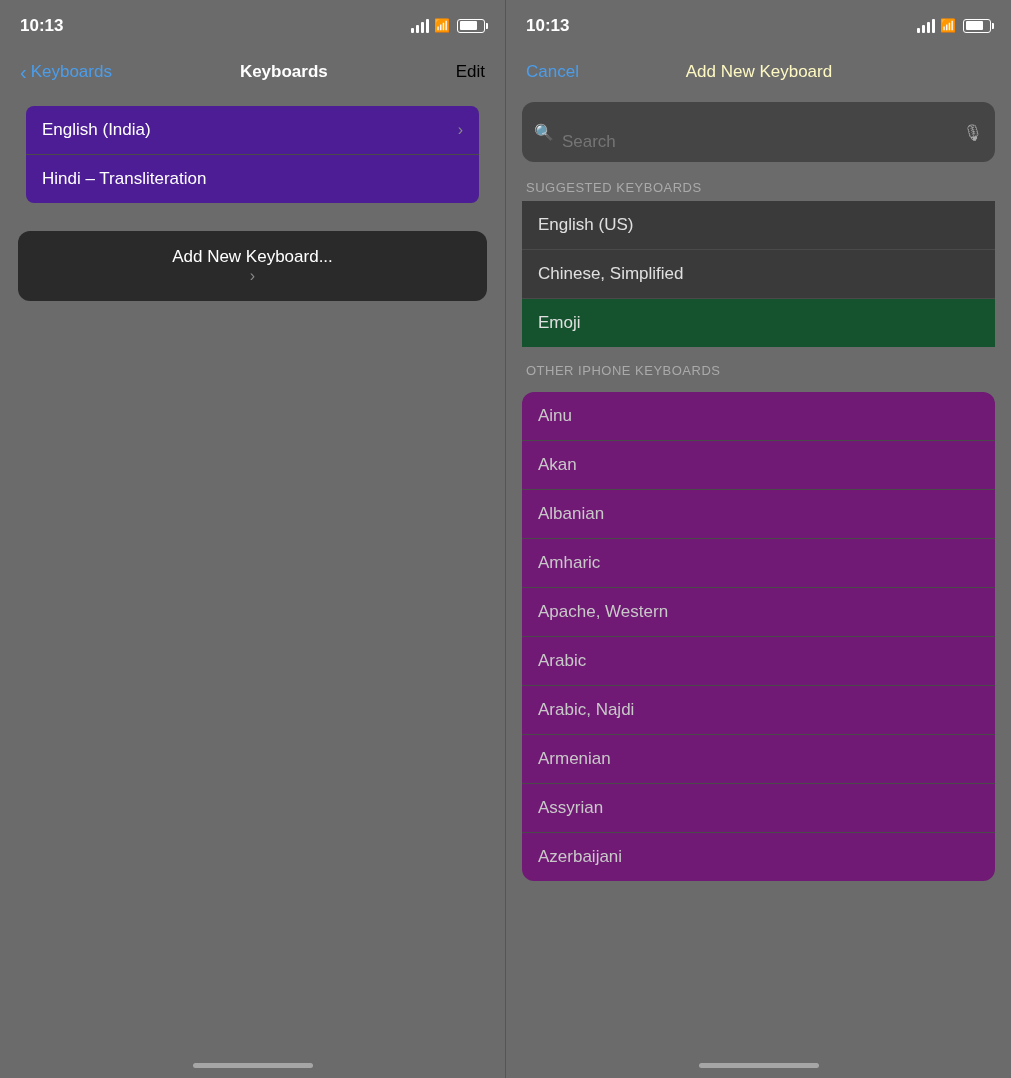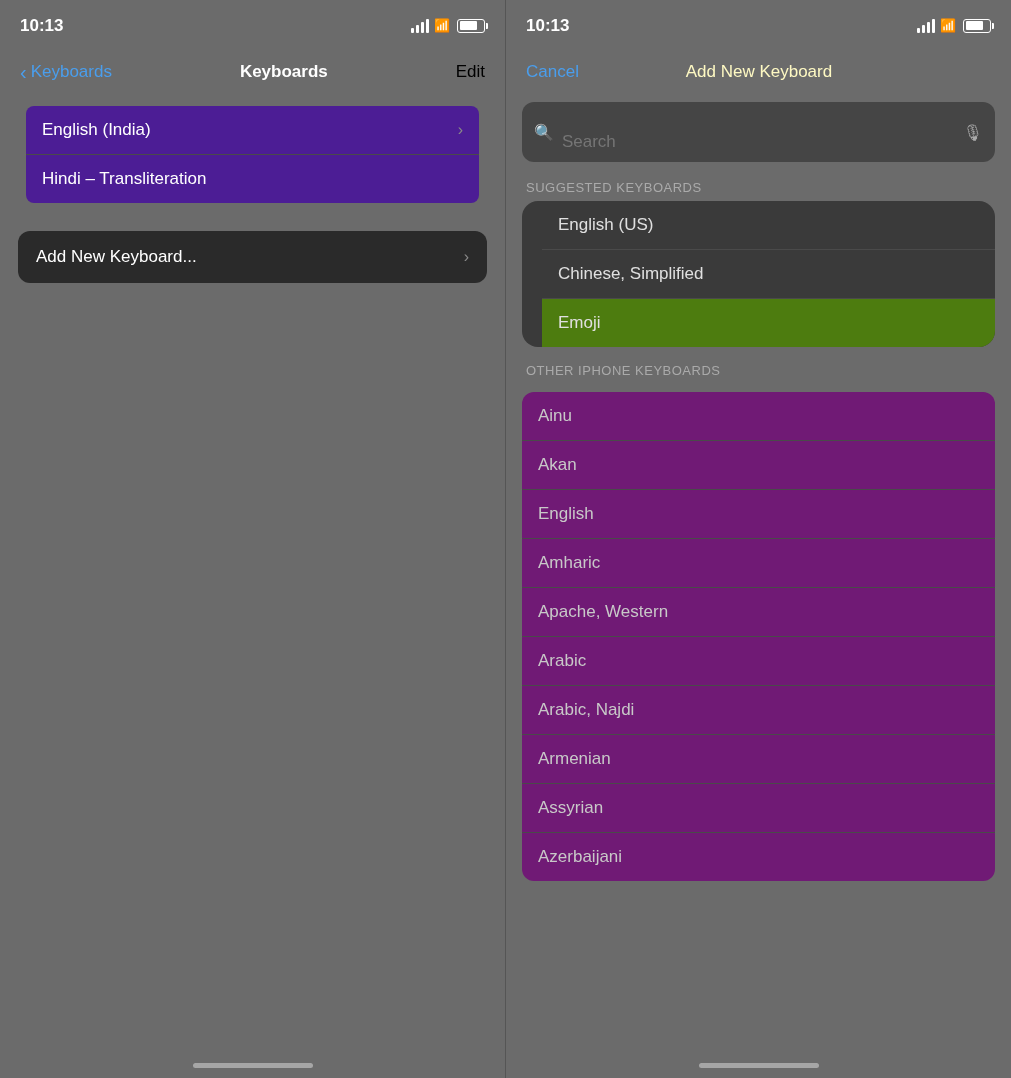--- a/index.html
+++ b/index.html
@@ -169,20 +169,21 @@
     
     .add-keyboard-btn {
       margin: 20px 18px;
       background: #2a2a2a;
       border-radius: 12px;
       display: flex;
       align-items: center;
       justify-content: space-between;
       padding: 16px 18px;
       cursor: pointer;
+      flex-direction: column;
     }
 
     .add-keyboard-label {
       color: #fff;
       font-size: 17px;
     }
 
     .add-keyboard-chevron {
       color: #888;
       font-size: 16px;
@@ -259,42 +260,41 @@
       font-size: 13px;
       font-weight: 400;
       letter-spacing: 0.5px;
       text-transform: uppercase;
     }
 
     
     .keyboard-list-section {
       margin: 0 16px;
       background: #3a3a3a;
-      border-radius: 16px;
+      border-radius: 0;
       overflow: hidden;
       margin-bottom: 8px;
-      padding-left: 20px;
     }
 
     .keyboard-list-item {
       display: flex;
       align-items: center;
       padding: 14px 16px;
       color: #e0e0e0;
       font-size: 17px;
       border-bottom: 1px solid #4a4a4a;
       cursor: pointer;
     }
 
     .keyboard-list-item:last-child {
       border-bottom: none;
     }
 
     .keyboard-list-item.selected-row {
-      background: #4d7c0f;
+      background: #14532d;
     }
 
     
     .other-section {
       margin: 8px 16px 0 16px;
       background: #701a75;
       border-radius: 12px;
       overflow: hidden;
     }
 
@@ -414,21 +414,21 @@
     <div class="section-header">OTHER IPHONE KEYBOARDS</div>
 
     <div class="other-section">
       <div class="other-list-item">
         <span>Ainu</span>
       </div>
       <div class="other-list-item">
         <span>Akan</span>
       </div>
       <div class="other-list-item">
-        <span>English</span>
+        <span>Albanian</span>
       </div>
       <div class="other-list-item">
         <span>Amharic</span>
       </div>
       <div class="other-list-item">
         <span>Apache, Western</span>
       </div>
       <div class="other-list-item">
         <span>Arabic</span>
       </div>

